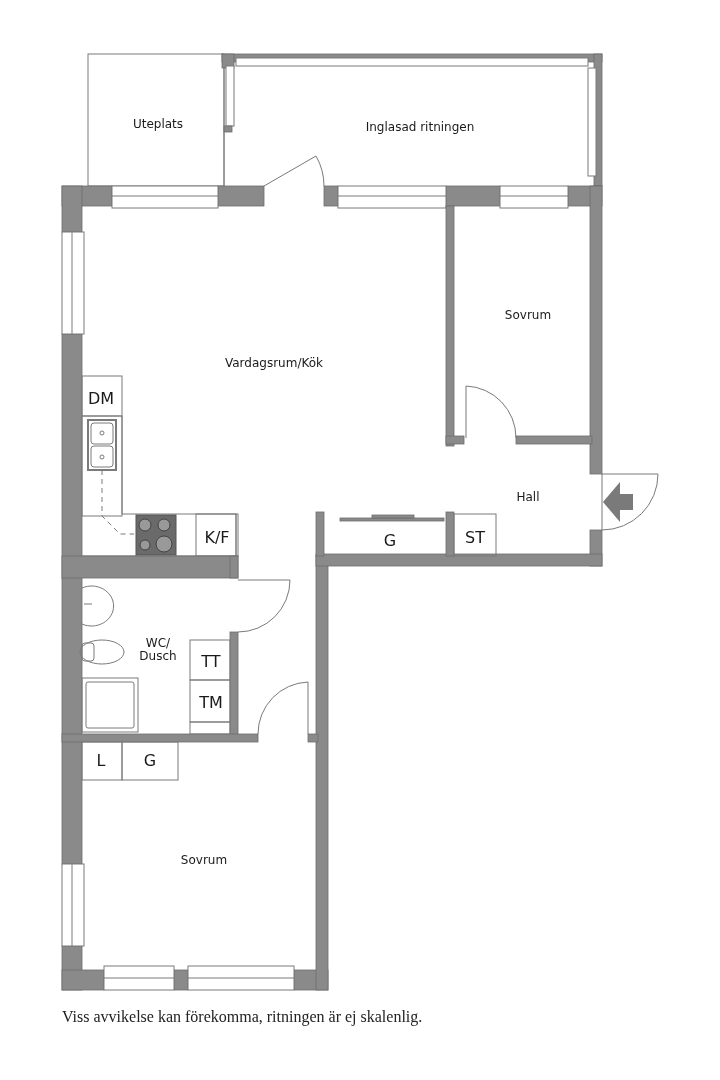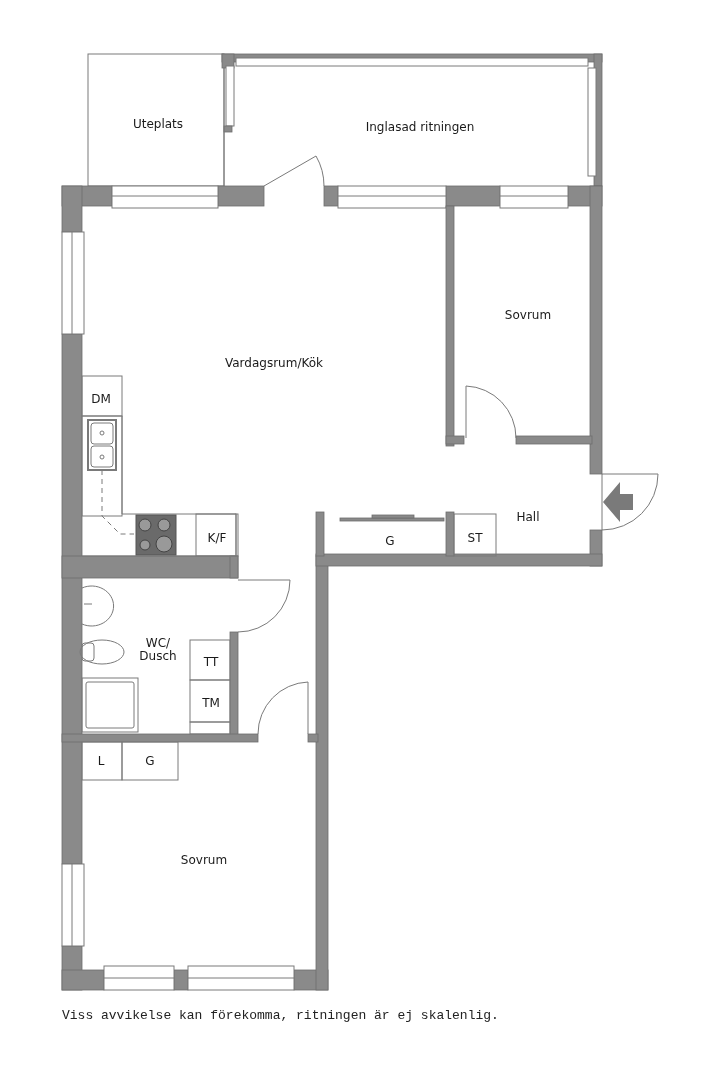--- a/index.html
+++ b/index.html
@@ -3,22 +3,22 @@
 <meta charset="utf-8">
 <style>
   html, body { margin: 0; padding: 0; background: #ffffff; }
   body { width: 720px; height: 1080px; position: relative; overflow: hidden; font-family: "DejaVu Sans", sans-serif; }
   #plan { position: absolute; left: 0; top: 0; width: 720px; height: 1080px; }
   .wall { fill: #8a8a8a; stroke: #6d6d6d; stroke-width: 0.8; }
   .thin { fill: none; stroke: #7a7a7a; stroke-width: 1; }
   .win { fill: #ffffff; stroke: #7a7a7a; stroke-width: 1; }
   .lbl { position: absolute; color: #1a1a1a; font-family: "DejaVu Sans", sans-serif; white-space: nowrap; transform: translate(-50%, -50%); text-align: center; line-height: 1.05; }
   .big { font-size: 12px; }
-  .mid { font-size: 12px; }
-  .foot { position: absolute; left: 62px; top: 1008px; font-size: 13px; color: #222; font-family: Liberation Mono, monospace; }
+  .mid { font-size: 16px; }
+  .foot { position: absolute; left: 62px; top: 1008px; font-size: 16px; color: #222; font-family: Liberation Serif, serif; }
 </style>
 </head>
 <body>
 
 <svg id="plan" viewBox="0 0 720 1080" xmlns="http://www.w3.org/2000/svg">
 
   <rect x="88" y="54" width="136" height="132" class="thin"></rect>
 
   <g>
     <rect x="222" y="54" width="380" height="8" class="wall"></rect>
@@ -150,21 +150,21 @@
   <rect x="454" y="514" width="42" height="42" class="thin"></rect>
 
   <rect x="82" y="742" width="40" height="38" class="thin"></rect>
   <rect x="122" y="742" width="56" height="38" class="thin"></rect>
 </svg>
 
 <div class="lbl big" style="left:158px; top:124px;">Uteplats</div>
 <div class="lbl big" style="left:420px; top:127px;">Inglasad ritningen</div>
 <div class="lbl big" style="left:274px; top:363px;">Vardagsrum/Kök</div>
 <div class="lbl big" style="left:528px; top:315px;">Sovrum</div>
-<div class="lbl big" style="left:528px; top:497px;margin-top:20px;">Hall</div>
+<div class="lbl big" style="left:528px; top:497px;">Hall</div>
 <div class="lbl big" style="left:158px; top:650px;">
   <span>WC/</span><br>
   <span>Dusch</span>
 </div>
 <div class="lbl big" style="left:204px; top:860px;">Sovrum</div>
 
 <div class="lbl mid" style="left:101px; top:399px;">DM</div>
 <div class="lbl mid" style="left:217px; top:538px;">K/F</div>
 <div class="lbl mid" style="left:390px; top:541px;">G</div>
 <div class="lbl mid" style="left:475px; top:538px;">ST</div>

